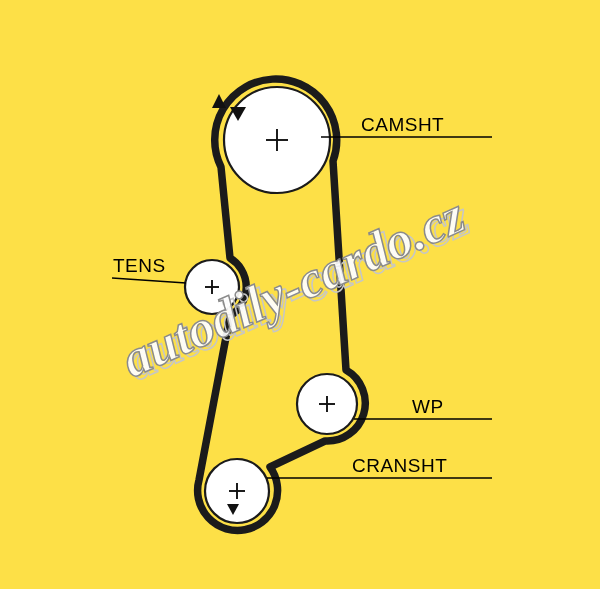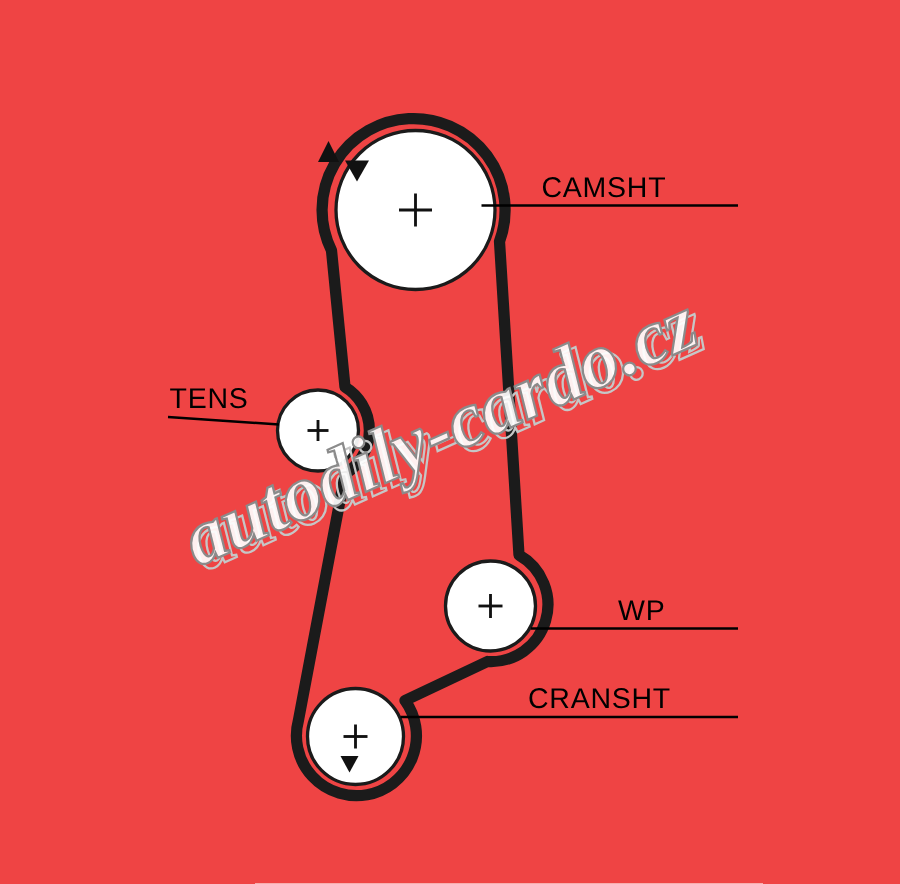--- a/index.html
+++ b/index.html
@@ -4,21 +4,21 @@
 <style>
   html, body {
     margin: 0;
     padding: 0;
     background: #ffffff;
   }
   #stage {
     position: relative;
     width: 600px;
     height: 589px;
-    background: #ef4444;
+    background: #fde047;
     overflow: hidden;
     font-family: "Liberation Sans", sans-serif;
     text-align: center;
   }
   svg { display: block; }
 
   .belt {
     fill: none;
     stroke: #1b1b1b;
     stroke-width: 7.5;

